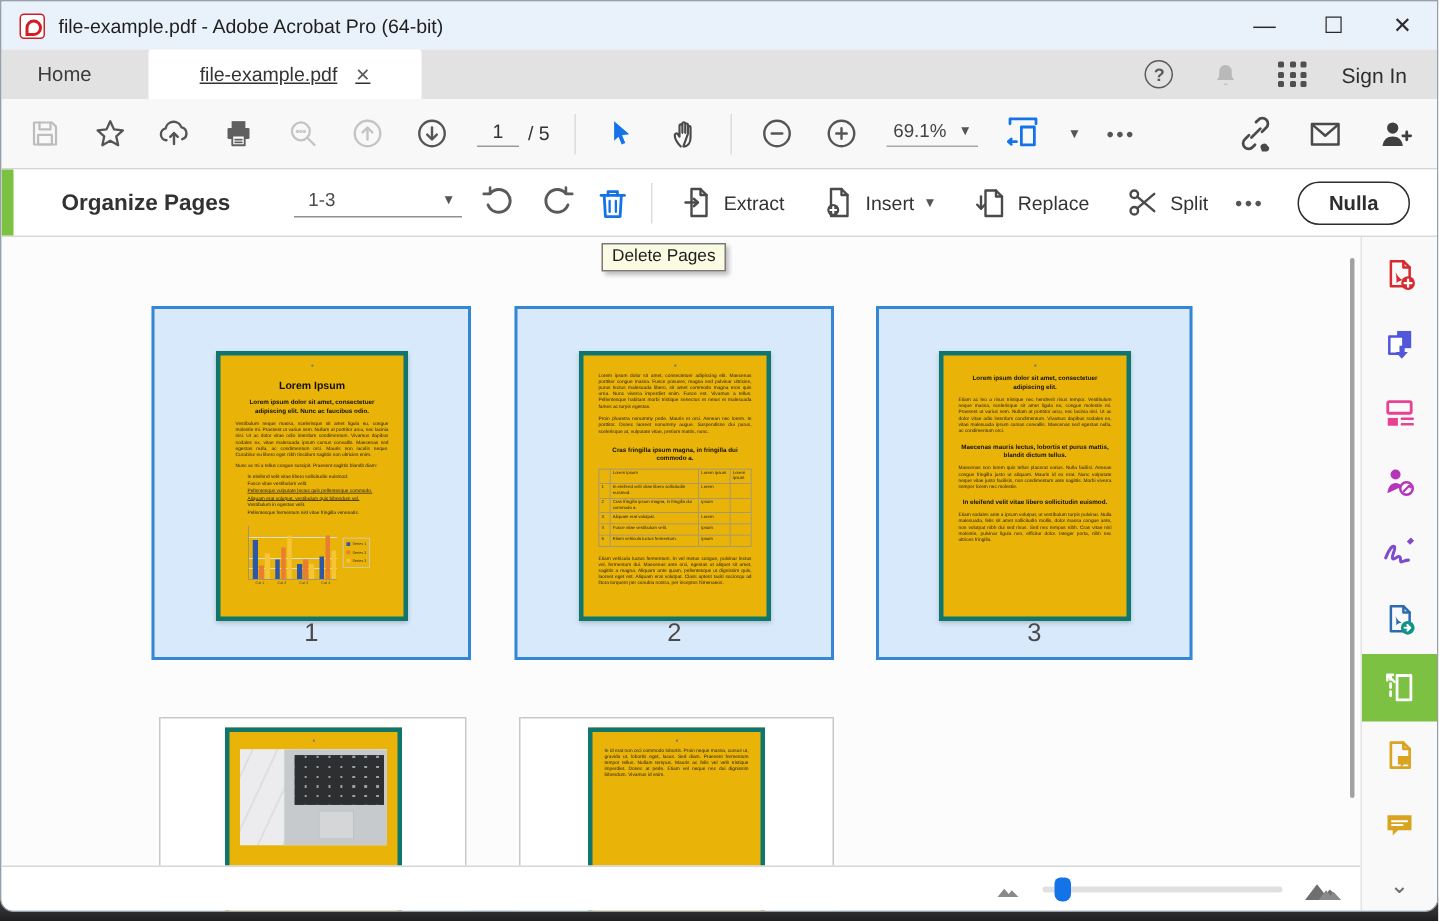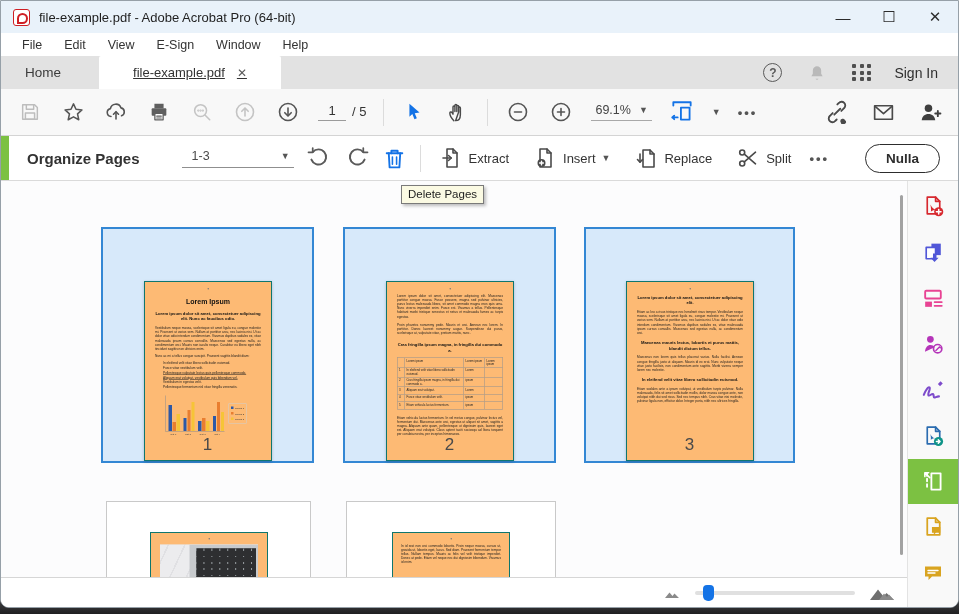--- a/index.html
+++ b/index.html
@@ -45,39 +45,39 @@
   .pagetotal{font-size:13px;color:#333;padding-bottom:2px;}
   .zoomfield{display:flex;align-items:center;gap:8px;border-bottom:1px solid #a8a8a8;padding:0 4px 3px 4px;}
   .zoomtext{font-size:12.5px;color:#444;}
   .caret{font-size:9px;color:#555;}
   .ellipsis{font-size:13px;color:#555;letter-spacing:2px;font-weight:bold;}
   .tright{margin-left:auto;display:flex;align-items:center;gap:20px;}
 
   
   .orgbar{height:45px;background:#fff;border-bottom:1px solid #dadada;display:flex;align-items:center;flex:none;position:relative;padding-left:20px;gap:12px;}
   .orgbar::before{content:"";position:absolute;left:0;top:0;bottom:0;width:8px;background:#7cc142;}
-  .orgtitle{font-size:15px;font-weight:bold;color:#323232;margin-left:6px;}
+  .orgtitle{font-size:15px;font-weight:bold;color:#323232;margin-left:20px;}
   .rangefield{width:112px;margin-left:30px;display:flex;align-items:center;justify-content:space-between;
               border-bottom:1px solid #8f8f8f;padding:0 4px 4px 10px;}
   .rangetext{font-size:12.5px;color:#4a4a4a;}
   .orgitem{display:flex;align-items:center;gap:6px;padding:0 6px;}
   .orglabel{font-size:13px;color:#333;}
   .closebtn{margin-left:auto;margin-right:18px;border:1.6px solid #2d2d2d;border-radius:17px;padding:6px 20px;
             font-size:13.5px;font-weight:bold;color:#2d2d2d;background:#fff;}
 
   
   .content{position:relative;flex:1;background:#fcfcfd;overflow:hidden;}
   .tooltip{position:absolute;left:400px;top:4px;background:#fbfae3;border:1px solid #7a7a7a;font-size:11.5px;color:#1d1d1d;
            padding:2px 6px 3px;box-shadow:2px 2px 3px rgba(0,0,0,.25);z-index:70;}
 
   .tile{position:absolute;z-index:10;}
   .tile.selected{background:#d7e9fa;border:2px solid #3387d4;}
   .tile.plain{background:#fff;border:1px solid #c9c9c9;}
-  .pagecard{position:absolute;left:50%;transform:translateX(-50%);background:#fdba74;border:1px solid #0f766e;
-            box-shadow:0 1px 3px rgba(0,0,0,.2);overflow:hidden;margin-top:24px;}
+  .pagecard{position:absolute;left:50%;transform:translateX(-50%);background:#eab308;border:3px solid #0f766e;
+            box-shadow:0 1px 3px rgba(0,0,0,.2);overflow:hidden;}
   .num{position:absolute;bottom:6px;left:0;right:0;text-align:center;font-size:17px;color:#4a4a4a;}
 
   .pg{position:absolute;left:0;top:0;width:200%;height:200%;transform:scale(.5);transform-origin:0 0;padding:10px 20px;}
   .pgdot{width:3px;height:3px;background:#777;border-radius:50%;margin:2px auto 0;}
   .micro{font-size:6.4px;line-height:1.3;color:#1c1c1c;text-align:justify;margin-top:8px;}
   .mh1{font-size:14px;font-weight:bold;color:#111;text-align:center;margin-top:16px;}
   .mh2{font-size:8.4px;font-weight:bold;color:#111;text-align:center;margin-top:10px;line-height:1.35;}
   .mlist{margin:6px 0 0 16px;}
   .mlist div{font-size:6.4px;color:#1c1c1c;line-height:1.5;}
   .mlist .lk{text-decoration:underline;}
@@ -136,28 +136,20 @@
     <div class="titlebar">
       <div class="acroicon"></div>
       <div class="wtitle">file-example.pdf - Adobe Acrobat Pro (64-bit)</div>
       <div class="wincontrols">
         <div class="winbtn">—</div>
         <div class="winbtn">☐</div>
         <div class="winbtn">✕</div>
       </div>
     </div>
 
-    <div class="menubar">
-      <span class="menuitem">File</span>
-      <span class="menuitem">Edit</span>
-      <span class="menuitem">View</span>
-      <span class="menuitem">E-Sign</span>
-      <span class="menuitem">Window</span>
-      <span class="menuitem">Help</span>
-    </div>
 
     <div class="tabbar">
       <div class="tabtext">Home</div>
       <div class="doctab">
         <span>file-example.pdf</span>
         <span class="x">✕</span>
       </div>
       <div class="tabright">
         <div class="helpcircle">?</div>
         <span class="tb">

